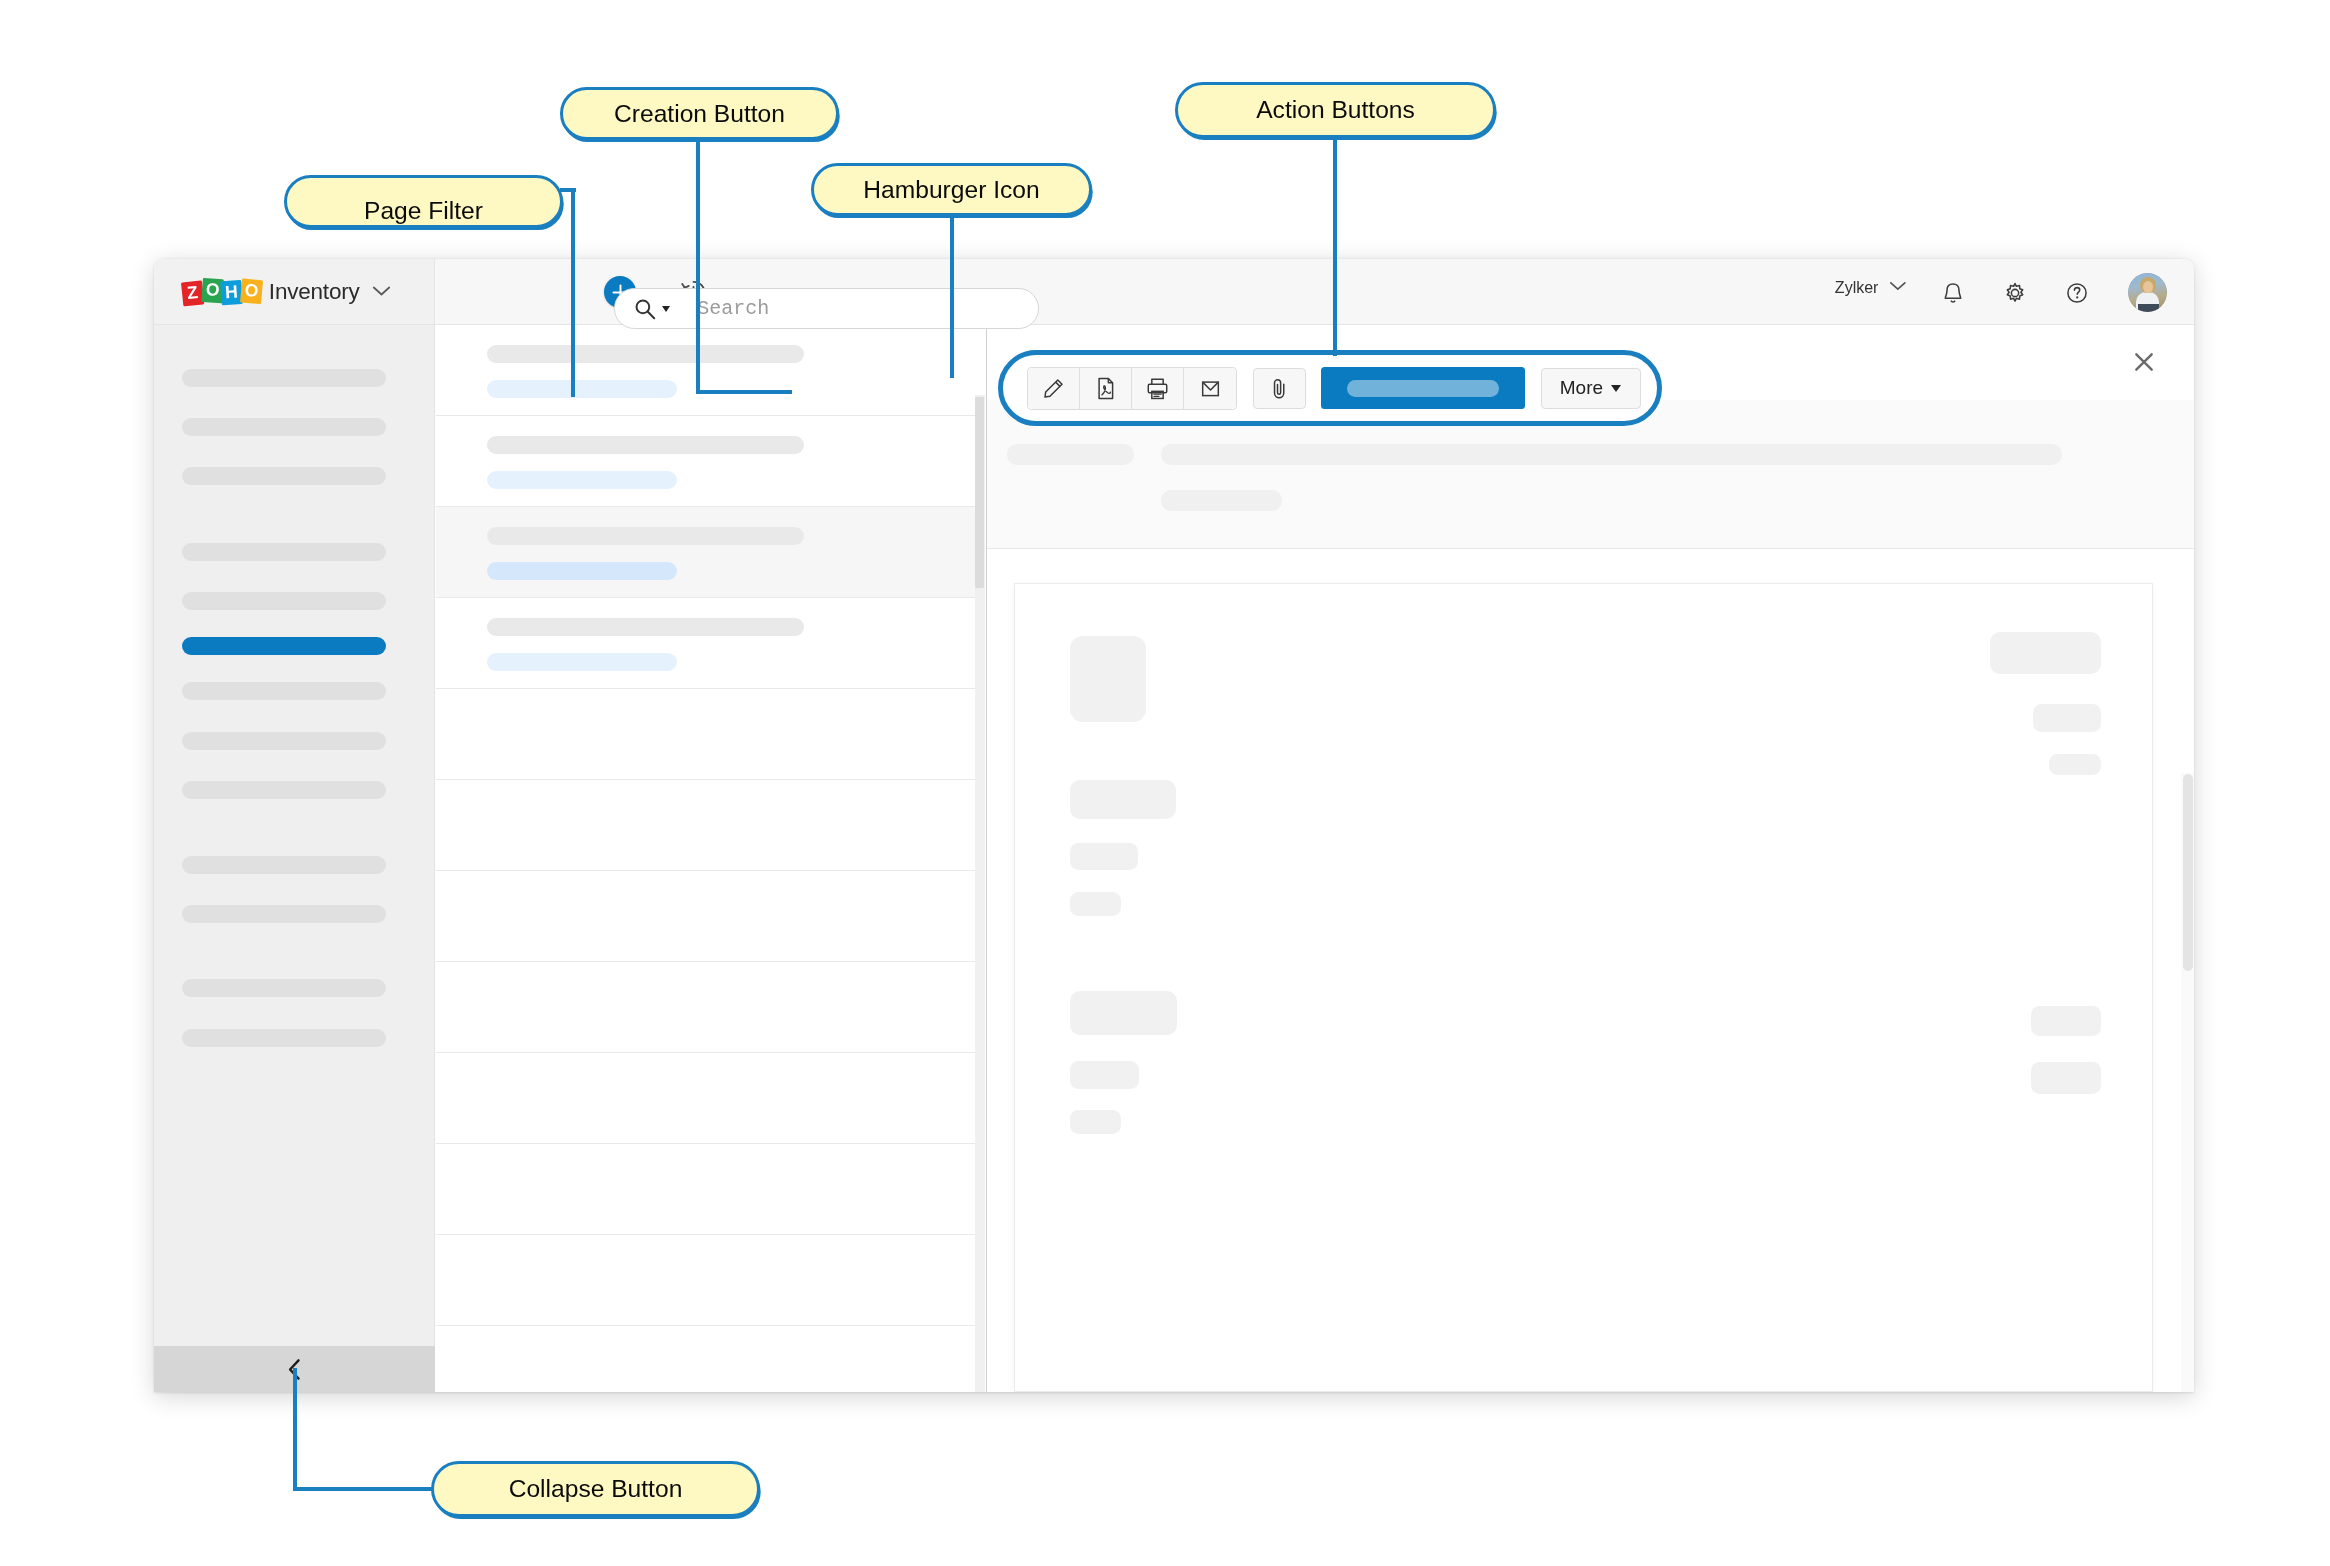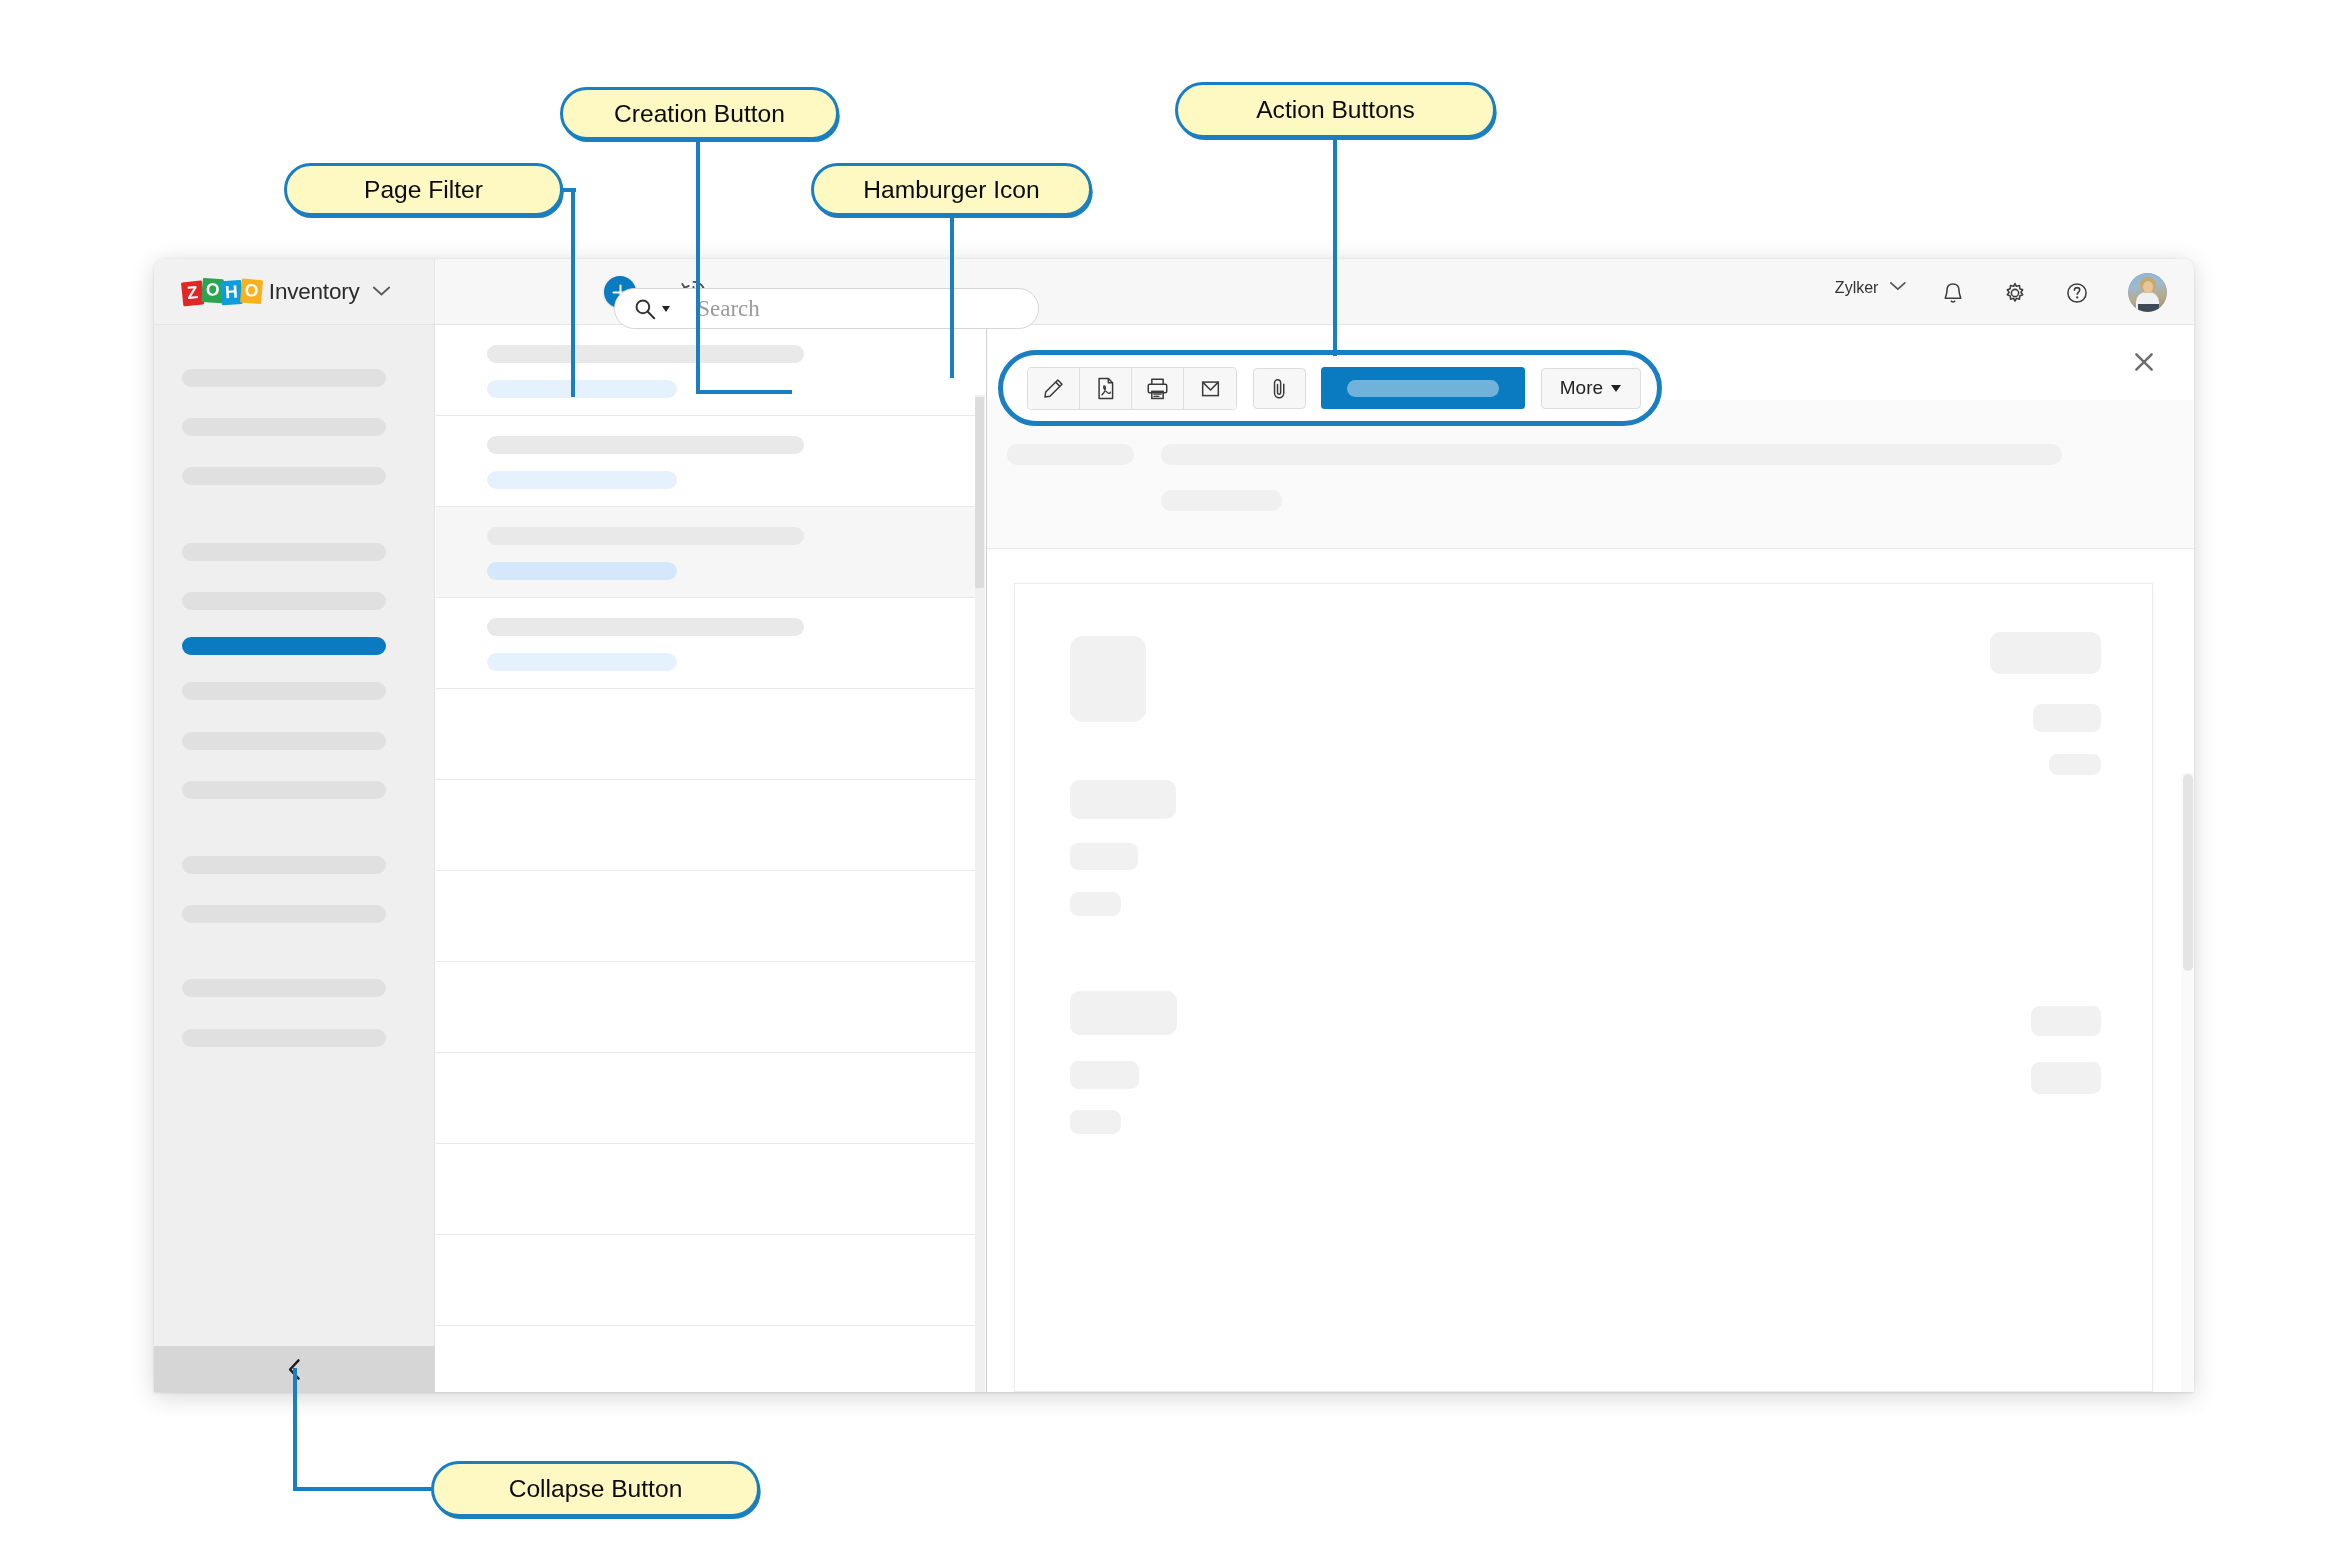--- a/index.html
+++ b/index.html
@@ -86,22 +86,22 @@
     box-sizing: border-box;
   }
   #search-icon-wrap { margin-left: 18.3px; display: flex; align-items: center; }
   #search-caret {
     width: 0; height: 0; margin-left: 4.9px;
     border-left: 4.9px solid transparent; border-right: 4.9px solid transparent;
     border-top: 6.3px solid #222;
   }
   #search-input {
     border: none; outline: none; background: transparent;
-    margin-left: 25px; font-size: 23px; color: #4a4a4a;
-    font-family: Liberation Serif, serif;
+    margin-left: 25px; font-size: 20px; color: #4a4a4a;
+    font-family: Liberation Mono, monospace;
     width: 303px;
   }
   #search-input::placeholder { color: #9b9b9b; }
 
   #org-chip {
     position: absolute; right: 286px; top: 19.7px;
     display: flex; align-items: center; cursor: pointer;
   }
   #org-name { font-size: 16px; color: #333; }
   #org-caret { margin-left: 9.9px; color: #555; }
@@ -376,21 +376,21 @@
     border-radius: 42px;
     display: flex; align-items: center; justify-content: center;
     box-sizing: border-box;
     box-shadow: 1.4px 2.8px 0 -0.7px #1a7fc1;
   }
   .callout span {
     font-size: 24.6px; color: #0b0b0b;
     font-family: "Liberation Sans", sans-serif;
     white-space: nowrap;
   }
-  #callout-page-filter   { left: 284px;  top: 163px; width: 279px; height: 53px; }
+  #callout-page-filter   { left: 284px;  top: 175px; width: 279px; height: 53px; align-items: flex-end; }
   #callout-creation      { left: 560px;  top: 87px; width: 279px; height: 53px; }
   #callout-hamburger     { left: 811px; top: 163px; width: 281px; height: 53px; }
   #callout-action        { left: 1175px; top: 82px; width: 321px; height: 56px; }
   #callout-collapse      { left: 431px;  top: 1461px; width: 329px; height: 56px; }
 
   .leader { position: absolute; background: #1a7fc1; z-index: 35; }
 </style>
 </head>
 <body>
 

